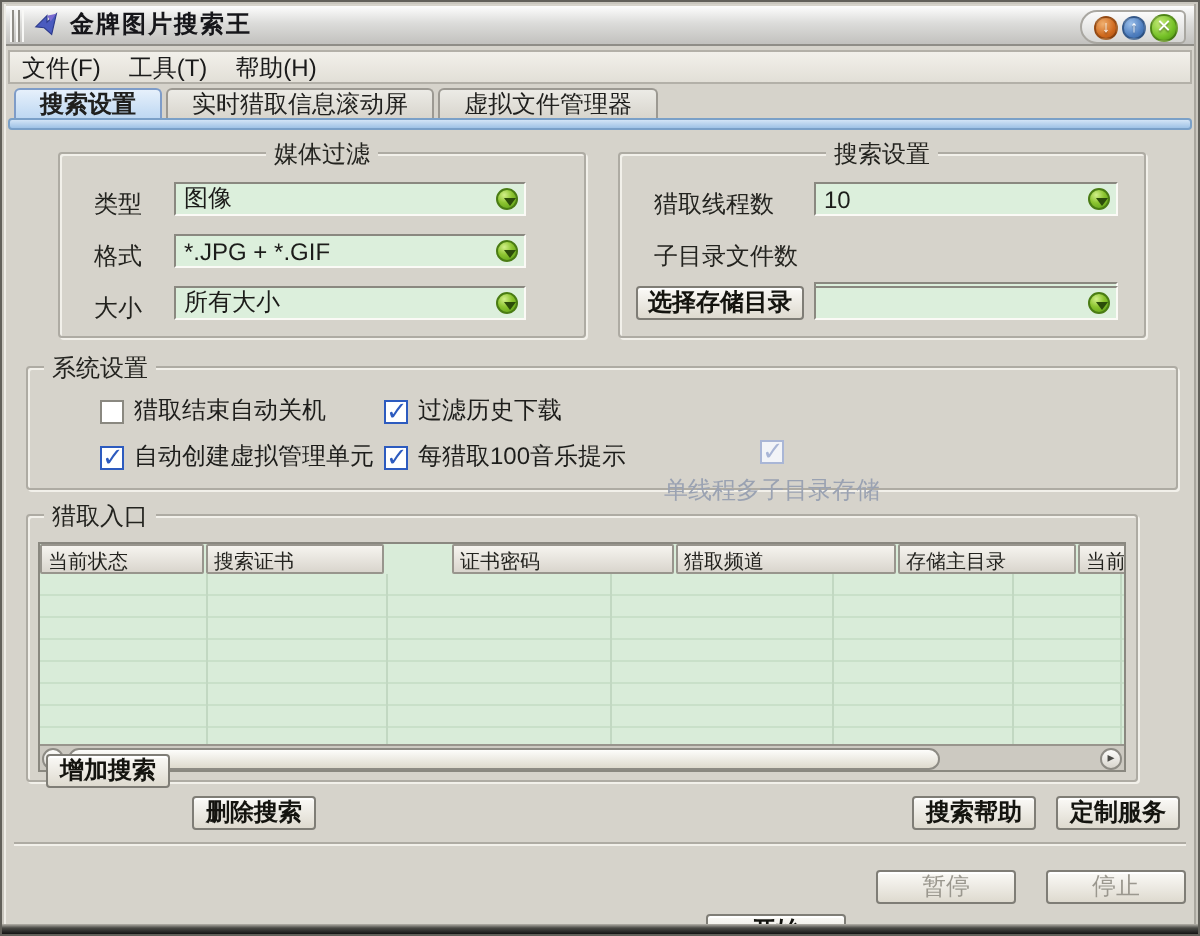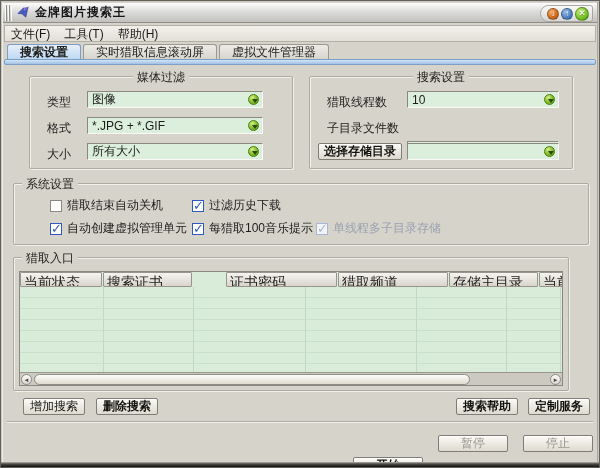--- a/index.html
+++ b/index.html
@@ -70,21 +70,21 @@
   .check.checked .box{border-color:#2d5bbf;}
   .check.checked .box::after{content:"✓";position:absolute;left:0px;top:-3px;font-size:13px;font-weight:bold;color:#2d5bbf;}
   .check.disabled{color:#9aa2b2;}
   .check.disabled .box{border-color:#a9b6d6;background:#f2f4f8;}
   .check.disabled .box::after{color:#a9b6d6;}
 
   
   .table{position:absolute;left:5px;top:13px;right:5px;bottom:4px;
     border:1px solid #8a8880;background:#d9ecd9;overflow:hidden;}
   .thead{position:absolute;left:0;top:0;right:0;height:15px;display:flex;}
-  .th{height:15px;margin-right:1px;padding:1px 3px 0 3px;font-size:14px;color:#23231f;white-space:nowrap;overflow:hidden;
+  .th{height:15px;margin-right:1px;padding:1px 3px 0 3px;font-size:10px;color:#23231f;white-space:nowrap;overflow:hidden;
     background:linear-gradient(#f6f4ef,#d9d5cd);border:1px solid #98958d;border-radius:1px;flex:none;}
   .tbody{position:absolute;left:0;top:15px;right:0;height:91px;
     background:repeating-linear-gradient(to bottom,transparent 0 10px,#c9e0c9 10px 11px);}
   .vline{position:absolute;top:0;bottom:0;width:1px;background:#c2d8c2;}
   .hscroll{position:absolute;left:0;right:0;bottom:0;height:13px;background:#ccc9c1;border-top:1px solid #98958d;}
   .sarrow{position:absolute;top:1px;width:11px;height:11px;border-radius:50%;
     background:linear-gradient(#fdfdfb,#d8d5cd);border:1px solid #8d8b84;
     font-size:7px;line-height:10px;text-align:center;color:#4a4a46;}
   .sthumb{position:absolute;left:14px;top:1px;width:436px;height:11px;border-radius:6px;
     background:linear-gradient(#fdfdfb,#dedace);border:1px solid #8d8b84;}
@@ -187,21 +187,21 @@
       <span>过滤历史下载</span>
     </div>
     <div class="check checked" style="left:36px;top:36px;">
       <span class="box"></span>
       <span>自动创建虚拟管理单元</span>
     </div>
     <div class="check checked" style="left:178px;top:36px;">
       <span class="box"></span>
       <span>每猎取100音乐提示</span>
     </div>
-    <div class="check checked disabled" style="left:302px;top:36px;">
+    <div class="check checked disabled" style="left:318px;top:36px;flex-direction:column;">
       <span class="box"></span>
       <span>单线程多子目录存储</span>
     </div>
   </div>
 
   <div class="group" style="left:12px;top:256px;width:556px;height:134px;">
     <span class="legend left">猎取入口</span>
     <div class="table">
       <div class="thead">
         <div class="th" style="width:82px;">当前状态</div>
@@ -221,21 +221,21 @@
         <div class="vline" style="left:540px;"></div>
       </div>
       <div class="hscroll">
         <div class="sarrow" style="left:1px;">◂</div>
         <div class="sthumb"></div>
         <div class="sarrow" style="right:1px;">▸</div>
       </div>
     </div>
   </div>
 
-  <div class="btn" style="left:22px;top:397px;width:62px;font-weight:normal;">增加搜索</div>
+  <div class="btn" style="left:22px;top:376px;width:62px;font-weight:bold;">增加搜索</div>
   <div class="btn" style="left:95px;top:397px;width:62px;font-weight:bold;">删除搜索</div>
   <div class="btn" style="left:455px;top:397px;width:62px;font-weight:bold;">搜索帮助</div>
   <div class="btn" style="left:527px;top:397px;width:62px;font-weight:bold;">定制服务</div>
 
   <div class="sep"></div>
 
   <div class="btn" style="left:352px;top:456px;width:70px;font-weight:bold;">开始</div>
   <div class="btn disabled" style="left:437px;top:434px;width:70px;">暂停</div>
   <div class="btn disabled" style="left:522px;top:434px;width:70px;">停止</div>
 

